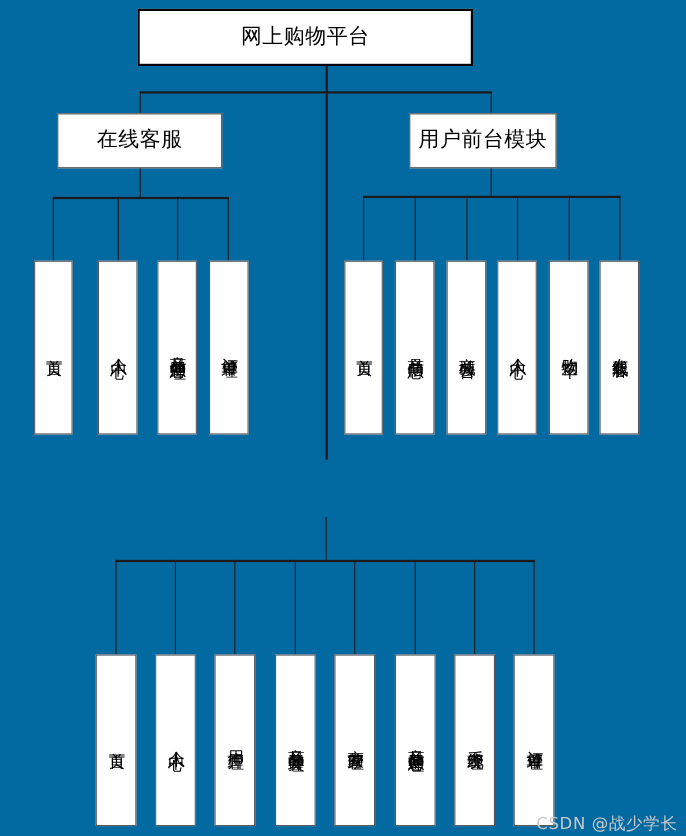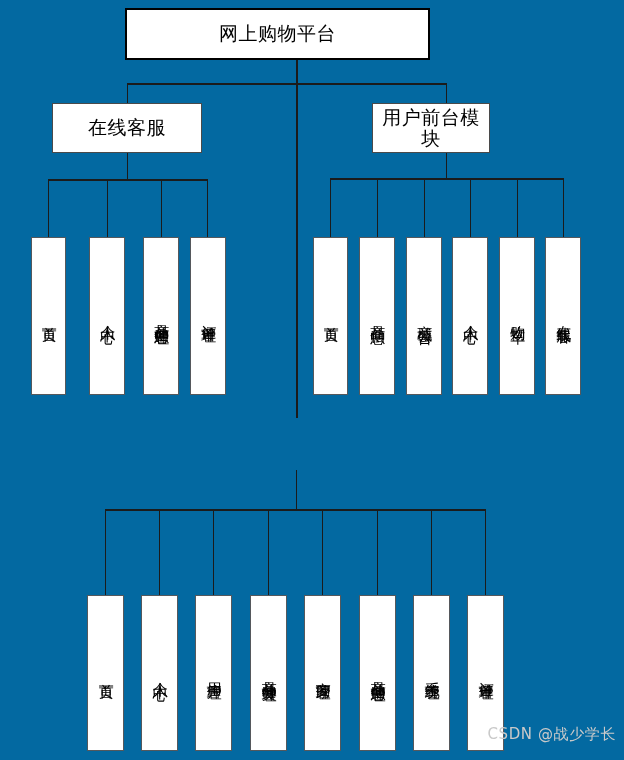--- a/index.html
+++ b/index.html
@@ -63,21 +63,21 @@
     position: absolute;
     background: #1b1b1b;
   }
   .connector.v { width: 1.4px; }
   .connector.h { height: 1.4px; }
 
   
   #watermark {
     position: absolute;
     right: 8px;
-    bottom: 16px;
+    bottom: 1px;
     font-size: 15px;
     color: #c9c9c9;
     letter-spacing: 0.6px;
     white-space: nowrap;
     user-select: none;
   }
 </style>
 </head>
 <body>
 
@@ -111,21 +111,21 @@
   <div class="node level-leaf" style="left:89px; top:237px; width:36px; height:158px;">
     <span class="node-label">个人中心</span>
   </div>
   <div class="node level-leaf" style="left:143px; top:237px; width:36px; height:158px;">
     <span class="node-label">商品信息管理</span>
   </div>
   <div class="node level-leaf" style="left:190px; top:237px; width:36px; height:158px;">
     <span class="node-label">订单管理</span>
   </div>
 
-  <div class="node level-module" style="left:372px; top:103px; width:118px; height:50px;">
+  <div class="node level-module" style="left:372px; top:103px; width:134px; height:50px;">
     <span class="node-label">用户前台模块</span>
   </div>
   <div class="connector v" style="left:446px; top:153px; height:26px;"></div>
   <div class="connector h" style="left:330px; top:178px; width:234px; height:1.6px;"></div>
   <div class="connector v" style="left:330px; top:178px; height:59px;"></div>
   <div class="connector v" style="left:377px; top:178px; height:59px;"></div>
   <div class="connector v" style="left:424px; top:178px; height:59px;"></div>
   <div class="connector v" style="left:470px; top:178px; height:59px;"></div>
   <div class="connector v" style="left:517px; top:178px; height:59px;"></div>
   <div class="connector v" style="left:563px; top:178px; height:59px;"></div>

